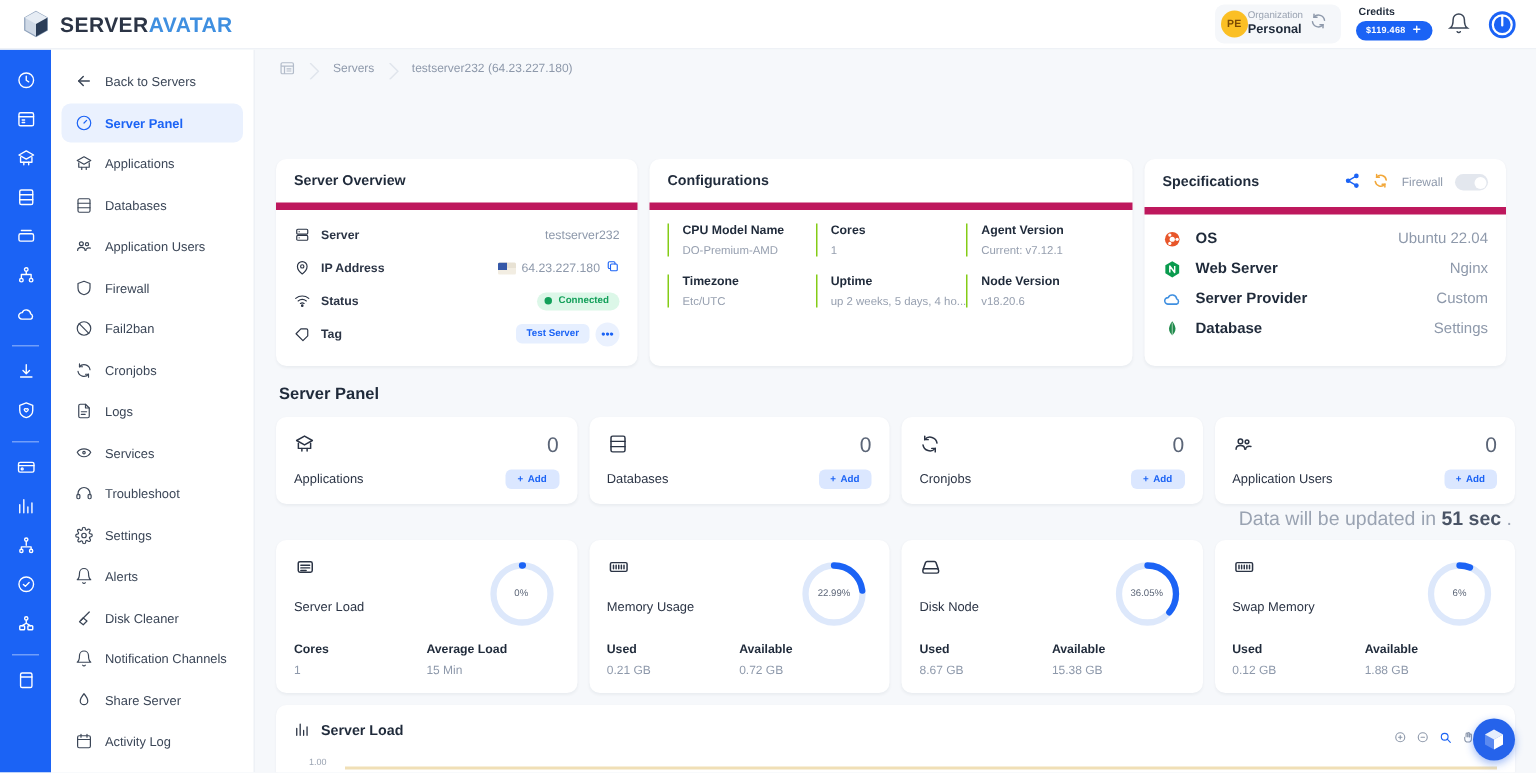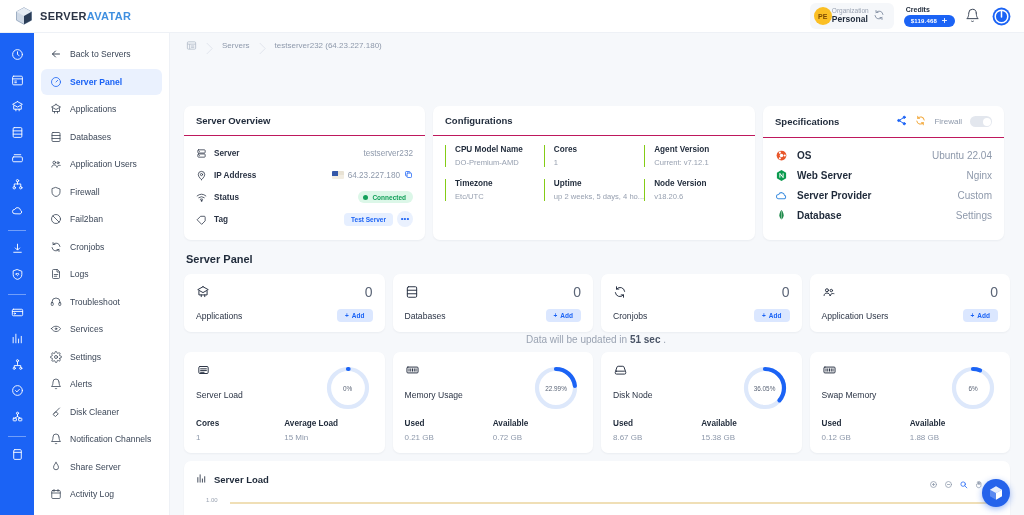--- a/index.html
+++ b/index.html
@@ -11,21 +11,21 @@
   }
   .app { position: relative; width: 1024px; height: 515px; display: flex; flex-direction: column; }
 
   
   .topbar {
     height: 33px; background: #ffffff; display: flex; align-items: center;
     flex: 0 0 33px; border-bottom: 1px solid #eef1f6; position: relative; z-index: 5;
   }
   .brand { width: 136px; display: flex; align-items: center; gap: 6px; padding-left: 14px; }
   .brand-logo { width: 20px; height: 20px; flex: 0 0 20px; }
-  .brand-text { font-size: 11px; font-weight: bold; letter-spacing: .3px; }
+  .brand-text { font-size: 14px; font-weight: bold; letter-spacing: .3px; }
   .brand-text .b1 { color: #2b3445; }
   .brand-text .b2 { color: #3f8fe0; }
 
   .topbar-right { margin-left: auto; display: flex; align-items: center; gap: 10px; padding-right: 12px; }
   .org-chip {
     display: flex; align-items: center; gap: 0; background: #f5f7fa;
     border-radius: 6px; padding: 3px 9px 3px 4px; height: 26px;
   }
   .avatar-circle {
     width: 18px; height: 18px; border-radius: 50%; background: #fbbf24;
@@ -83,21 +83,21 @@
   .crumb.first { padding-left: 2px; display: flex; align-items: center; }
   .crumb-sep { width: 7px; height: 11px; }
 
   .content { padding: 0 14px 0 14px; overflow: hidden; }
 
   .cards-row { display: flex; gap: 8px; }
 
   .card { background: #fff; border-radius: 7px; box-shadow: 0 1px 2px rgba(16,30,54,.05); }
   .card-head {
     padding: 9px 12px; font-size: 9.5px; font-weight: bold; color: #1f2a3a;
-    border-bottom: 1px solid #be185d; display: flex; align-items: center;
+    border-bottom: 5px solid #be185d; display: flex; align-items: center;
   }
   .card-body { padding: 6px 12px 10px; }
 
   
   .ov-row { display: flex; align-items: center; height: 22px; font-size: 8.2px; }
   .ov-left { display: flex; align-items: center; gap: 7px; color: #2b3445; font-weight: bold; }
   .ov-left .ico { width: 11px; height: 11px; display:flex; align-items:center; justify-content:center; }
   .ov-right { margin-left: auto; color: #8e99ab; display: flex; align-items: center; gap: 4px; }
   .flag { width: 12px; height: 8px; border-radius: 1px; background: linear-gradient(#e8e2d4 0 50%, #f2ede2 50% 100%); position: relative; overflow:hidden; }
   .flag::before { content:""; position:absolute; left:0; top:0; width:6px; height:5px; background:#3558a8; }
@@ -139,21 +139,21 @@
   .count-top { display: flex; align-items: flex-start; }
   .count-top .ico { width: 15px; height: 15px; }
   .count-num { margin-left: auto; font-size: 14px; color: #5b6577; line-height: 1; }
   .count-bot { display: flex; align-items: center; margin-top: 9px; }
   .count-label { font-size: 8.6px; color: #2b3445; }
   .add-btn {
     margin-left: auto; background: #dbe7ff; color: #1b63f5; font-size: 6.5px; font-weight: bold;
     border-radius: 4px; padding: 3px 8px; display: flex; align-items: center; gap: 3px;
   }
 
-  .updated-note { text-align: center; font-size: 10px; color: #9aa3b2; margin: 2px 2px 7px 0; }
+  .updated-note { text-align: right; font-size: 13px; color: #9aa3b2; margin: 2px 2px 7px 0; }
   .updated-note b { color: #4a5466; }
 
   
   .metric-card { flex: 1; background:#fff; border-radius:7px; box-shadow:0 1px 2px rgba(16,30,54,.05); padding: 11px 12px 11px; position: relative; }
   .metric-ico { width: 16px; height: 14px; }
   .metric-name { font-size: 8.6px; color: #2b3445; margin-top: 9px; }
   .gauge { position: absolute; right: 14px; top: 13px; width: 46px; height: 46px; }
   .gauge-text {
     position: absolute; inset: 0; display: flex; align-items: center; justify-content: center;
     font-size: 6.4px; color: #5b6577;
@@ -430,35 +430,35 @@
               <svg viewBox="0 0 24 24" width="12" height="12" fill="none" stroke="#3b4657" stroke-width="1.6" stroke-linecap="round" stroke-linejoin="round">
                 <path d="M14 3H7a2 2 0 0 0-2 2v14a2 2 0 0 0 2 2h10a2 2 0 0 0 2-2V8z"></path>
                 <path d="M14 3v5h5M8.5 13h7M8.5 16.5h5"></path>
               </svg>
             </span>
             <span>Logs</span>
           </div>
           <div class="side-item">
             <span class="ico">
               <svg viewBox="0 0 24 24" width="12" height="12" fill="none" stroke="#3b4657" stroke-width="1.6" stroke-linecap="round" stroke-linejoin="round">
+                <path d="M3 11c2-3 5.5-4.5 9-4.5S19 8 21 11c-2 4-5.5 6-9 6s-7-2-9-6z"></path>
+                <circle cx="12" cy="11.5" r="1.6"></circle>
+              </svg>
+            </span>
+            <span>Services</span>
+          </div>
+          <div class="side-item">
+            <span class="ico">
+              <svg viewBox="0 0 24 24" width="12" height="12" fill="none" stroke="#3b4657" stroke-width="1.6" stroke-linecap="round" stroke-linejoin="round">
                 <path d="M4 14v-2a8 8 0 0 1 16 0v2"></path>
                 <rect x="2.5" y="13" width="4" height="6" rx="1.6"></rect>
                 <rect x="17.5" y="13" width="4" height="6" rx="1.6"></rect>
               </svg>
             </span>
             <span>Troubleshoot</span>
-          </div>
-          <div class="side-item">
-            <span class="ico">
-              <svg viewBox="0 0 24 24" width="12" height="12" fill="none" stroke="#3b4657" stroke-width="1.6" stroke-linecap="round" stroke-linejoin="round">
-                <path d="M3 11c2-3 5.5-4.5 9-4.5S19 8 21 11c-2 4-5.5 6-9 6s-7-2-9-6z"></path>
-                <circle cx="12" cy="11.5" r="1.6"></circle>
-              </svg>
-            </span>
-            <span>Services</span>
           </div>
           <div class="side-item">
             <span class="ico">
               <svg viewBox="0 0 24 24" width="12" height="12" fill="none" stroke="#3b4657" stroke-width="1.6" stroke-linecap="round" stroke-linejoin="round">
                 <circle cx="12" cy="12" r="3"></circle>
                 <path d="M19.4 14.5a1.6 1.6 0 0 0 .3 1.8l.1.1a2 2 0 1 1-2.8 2.8l-.1-.1a1.6 1.6 0 0 0-2.7 1.1V21a2 2 0 1 1-4 0v-.2a1.6 1.6 0 0 0-2.7-1.1l-.1.1a2 2 0 1 1-2.8-2.8l.1-.1a1.6 1.6 0 0 0-1.1-2.7H3a2 2 0 1 1 0-4h.2a1.6 1.6 0 0 0 1.1-2.7l-.1-.1a2 2 0 1 1 2.8-2.8l.1.1a1.6 1.6 0 0 0 2.7-1.1V3a2 2 0 1 1 4 0v.2a1.6 1.6 0 0 0 2.7 1.1l.1-.1a2 2 0 1 1 2.8 2.8l-.1.1a1.6 1.6 0 0 0 1.1 2.7H21a2 2 0 1 1 0 4h-.2a1.6 1.6 0 0 0-1.4.9z"></path>
               </svg>
             </span>
             <span>Settings</span>
           </div>

